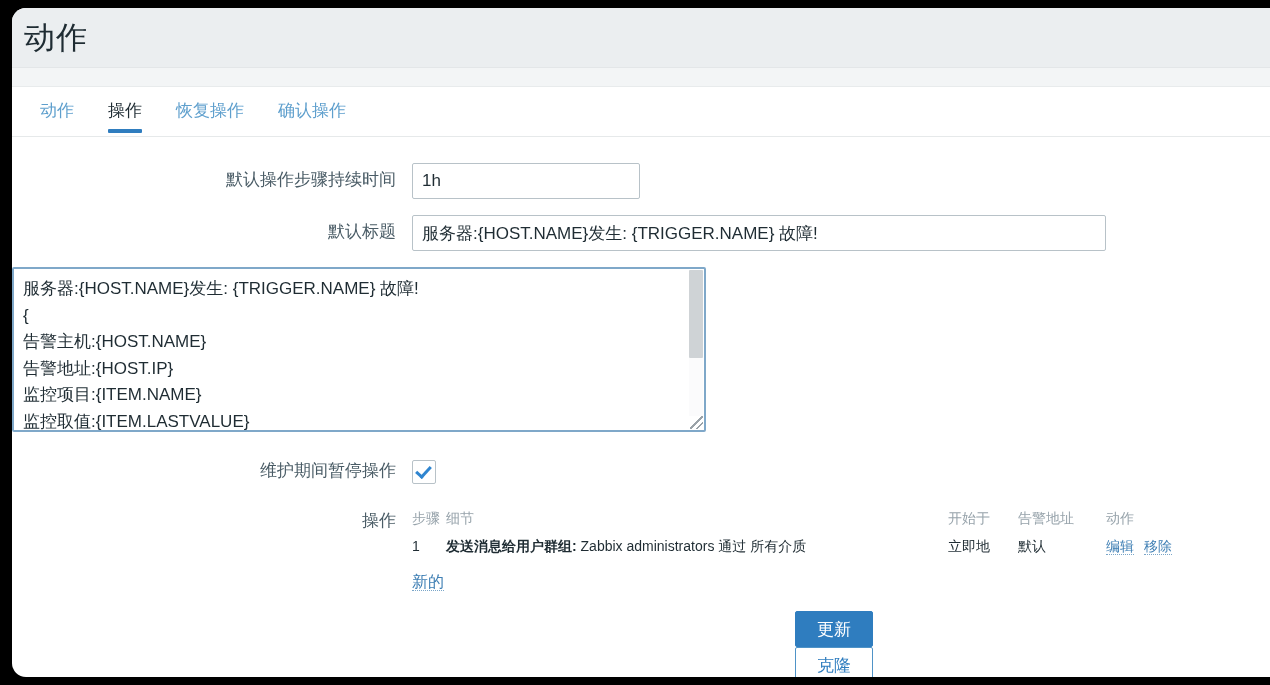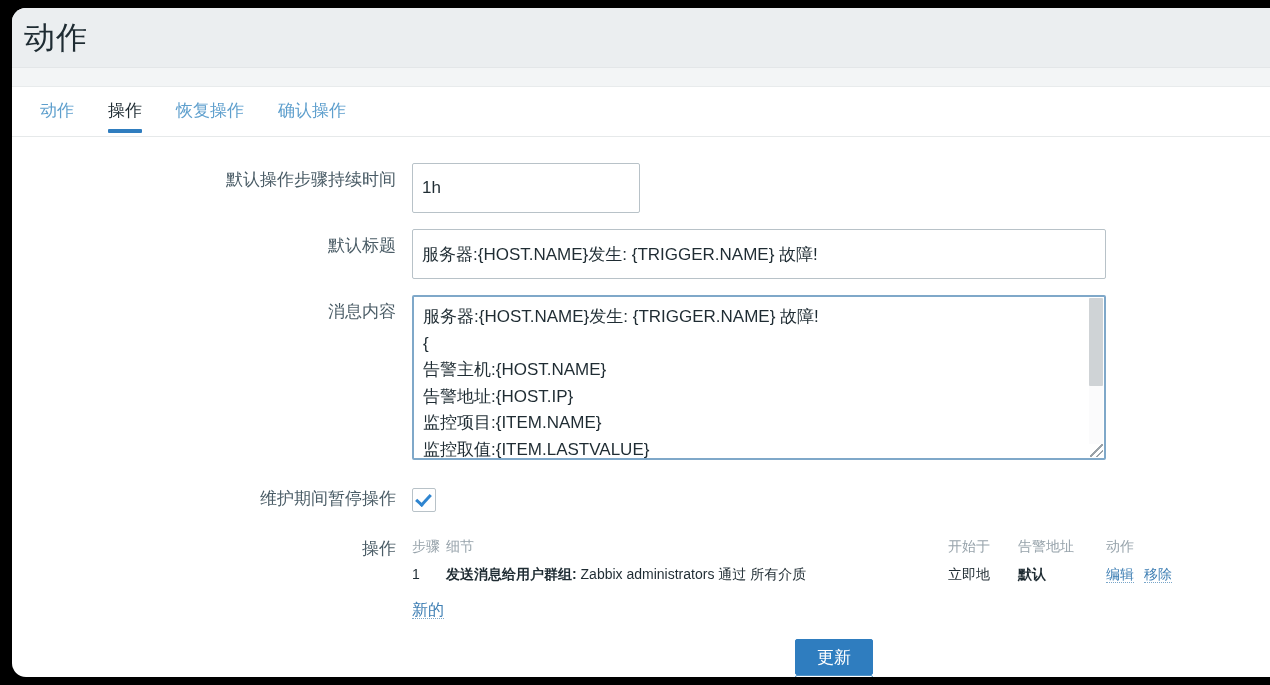--- a/index.html
+++ b/index.html
@@ -98,21 +98,21 @@
   }
   .form-field {
     flex: 1;
   }
   input.text-input {
     font-family: "Liberation Sans", "DejaVu Sans", sans-serif;
     font-size: 17px;
     color: #1f2c33;
     border: 1px solid #b8c2c8;
     background: #ffffff;
-    height: 50px;
+    height: 36px;
     padding: 0 9px;
     box-sizing: border-box;
     border-radius: 2px;
     outline: none;
   }
   input.input-duration { width: 228px; }
   input.input-subject  { width: 694px; }
 
   .textarea-wrap {
     position: relative;
@@ -201,21 +201,21 @@
     white-space: nowrap;
   }
   .ops-table td {
     color: #1f2c33;
     padding: 0 0 6px 0;
     vertical-align: top;
     white-space: nowrap;
   }
   .col-step    { width: 34px; }
   .col-start   { width: 62px; padding-left: 14px !important; }
-  .col-dur     { width: 78px; padding-left: 8px !important; font-weight: bold; }
+  .col-dur     { width: 78px; padding-left: 8px !important; }
   .col-act     { width: 96px; padding-left: 10px !important; }
   .detail-strong { font-weight: bold; }
   .dotted-link {
     color: #3f7fb4;
     text-decoration: none;
     border-bottom: 1px dotted #7aa6c9;
     cursor: pointer;
   }
   .link-gap { display: inline-block; width: 10px; }
   .new-link-wrap { padding-top: 10px; }
@@ -275,21 +275,20 @@
     </div>
 
     <div class="form-row">
       <div class="form-label">默认标题</div>
       <div class="form-field">
         <input class="text-input input-subject" type="text" value="服务器:{HOST.NAME}发生: {TRIGGER.NAME} 故障!" style="">
       </div>
     </div>
 
     <div class="form-row">
-      <div class="form-label">消息内容</div>
       <div class="form-field">
         <div class="textarea-wrap">
           <textarea class="msg-area" style="">服务器:{HOST.NAME}发生: {TRIGGER.NAME} 故障!
 {
 告警主机:{HOST.NAME}
 告警地址:{HOST.IP}
 监控项目:{ITEM.NAME}
 监控取值:{ITEM.LASTVALUE}</textarea>
           <div class="fake-scroll-track"></div>
           <div class="fake-scroll-thumb"></div>

